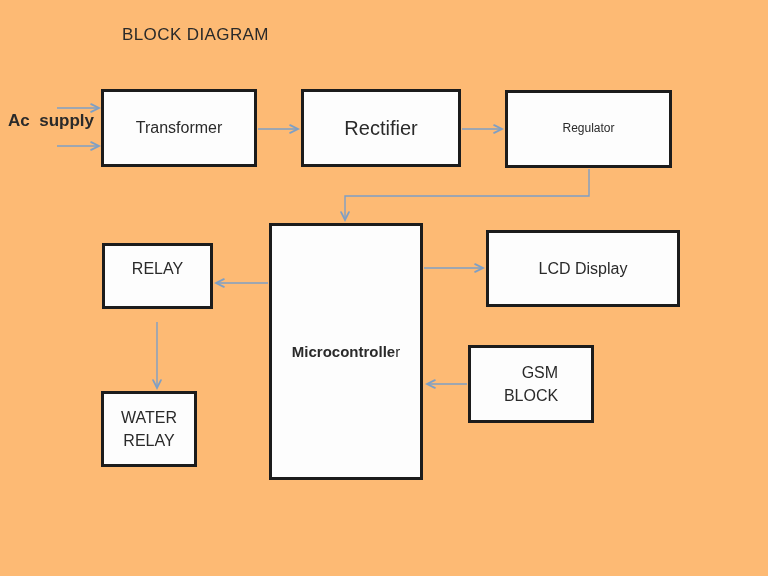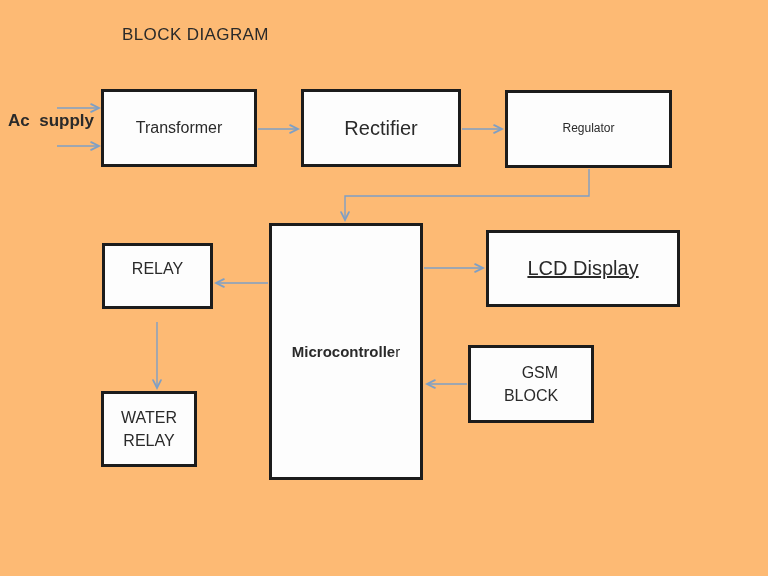--- a/index.html
+++ b/index.html
@@ -98,21 +98,21 @@
           <div><span>RELAY</span></div>
         </div>
       </div>
       <div class="node" style="left: 101px; top: 391px; width: 96px; height: 76px; border: 3px solid rgb(28, 28, 28); background: rgb(253, 253, 253);">
         <div class="label" style="font-size: 16px;">
           <div><span>WATER</span></div>
           <div><span>RELAY</span></div>
         </div>
       </div>
       <div class="node" style="left: 486px; top: 230px; width: 194px; height: 77px; border: 3px solid rgb(28, 28, 28); background: rgb(253, 253, 253);">
-        <div class="label" style="font-size: 20px; text-decoration: underline;">
+        <div class="label" style="font-size: 16px;">
           <div><span>LCD Display</span></div>
         </div>
       </div>
       <div class="node" style="left: 468px; top: 345px; width: 126px; height: 78px; border: 3px solid rgb(28, 28, 28); background: rgb(253, 253, 253);">
         <div class="label" style="font-size: 16px; text-align: right;">
           <div><span>GSM</span></div>
           <div><span>BLOCK</span></div>
         </div>
       </div>
     </div>

